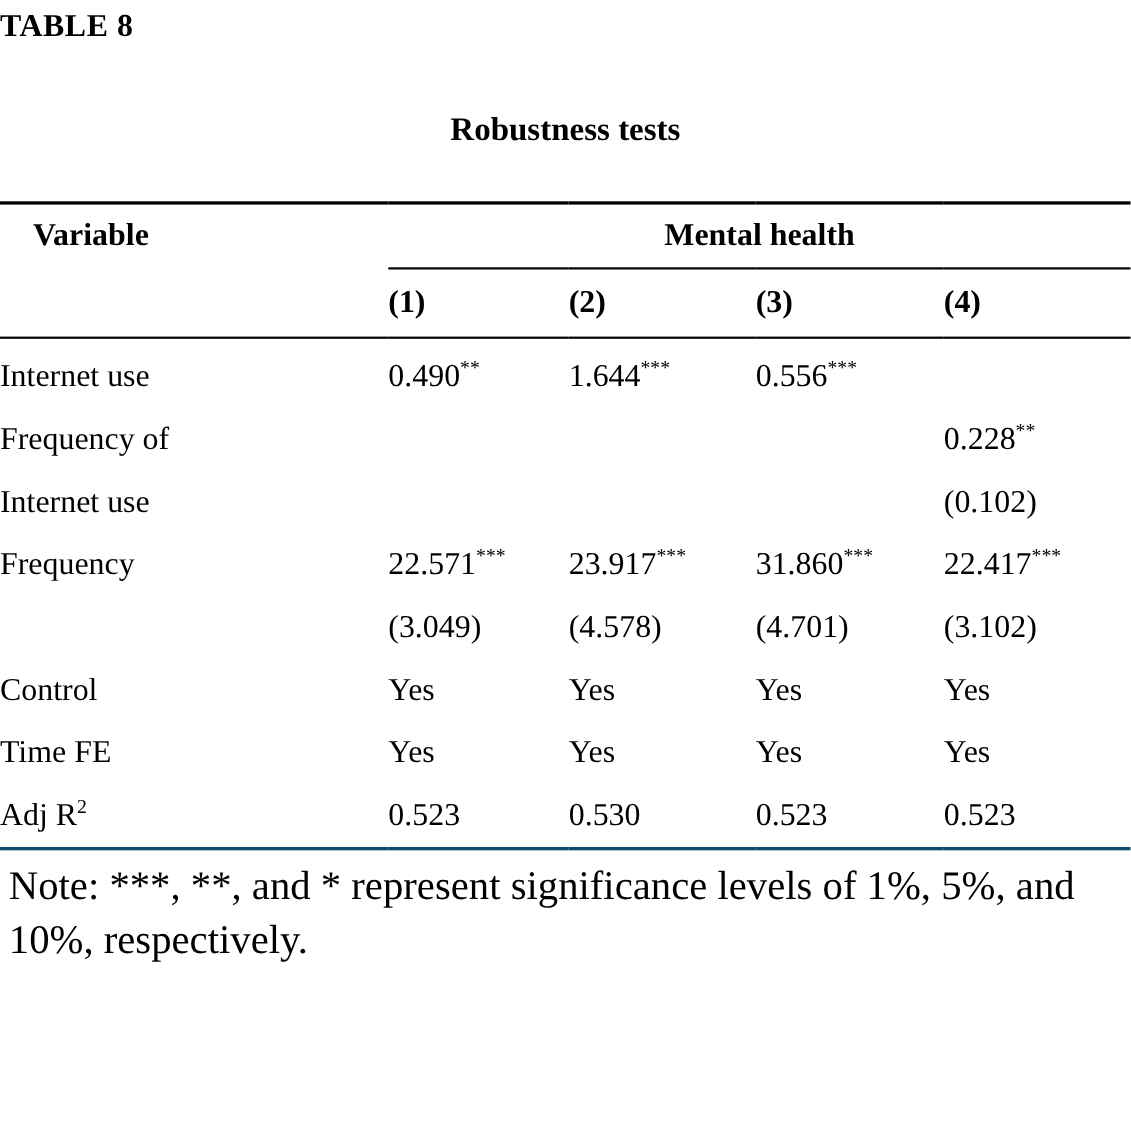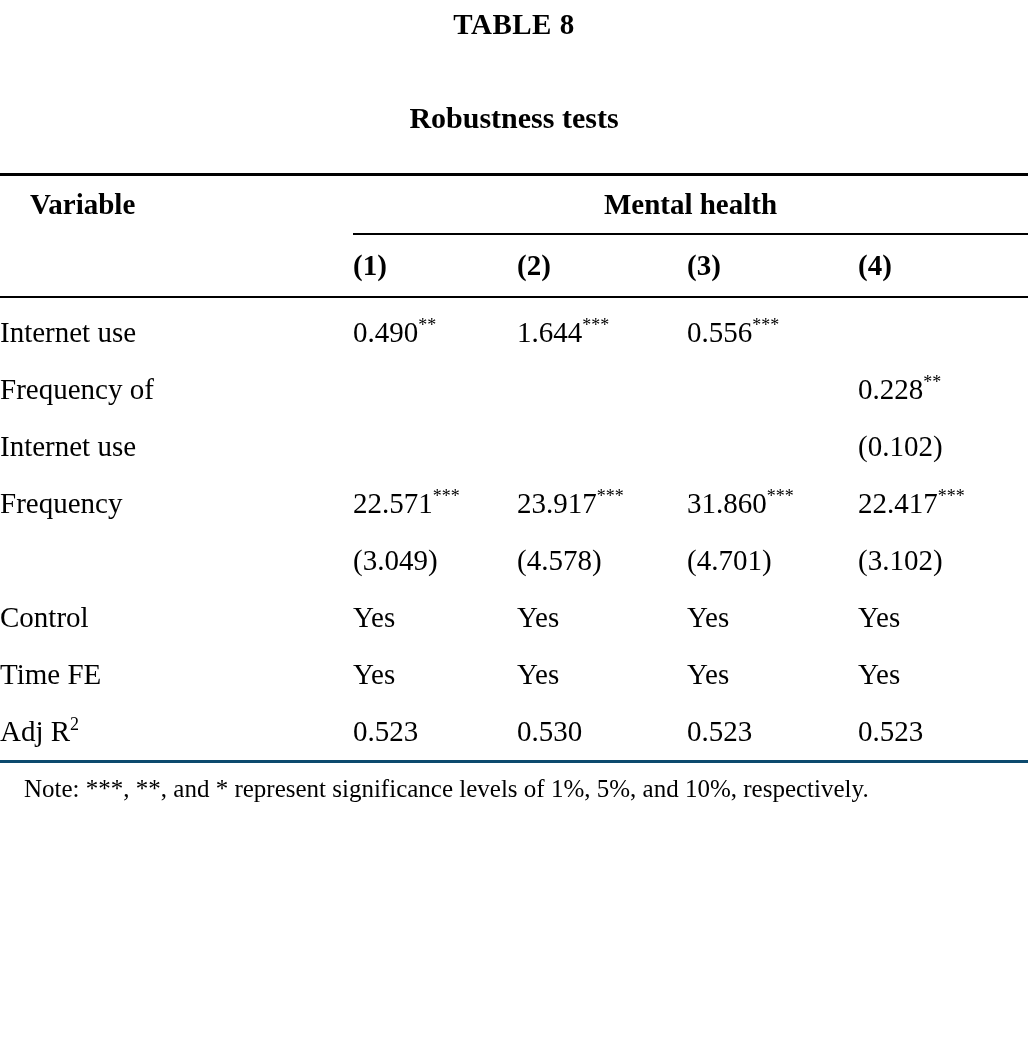--- a/index.html
+++ b/index.html
@@ -10,32 +10,32 @@
     font-family: "Liberation Serif", "DejaVu Serif", serif;
   }
   .page {
     width: 1028px;
     height: 1038px;
     box-sizing: border-box;
     overflow: hidden;
     background: #ffffff;
   }
   .table-label {
-    text-align: center;
+    text-align: left;
     font-weight: bold;
     font-size: 29px;
     padding-top: 8px;
     letter-spacing: 0.5px;
   }
   .table-title {
     text-align: center;
     font-weight: bold;
     font-size: 30px;
     margin-top: 60px;
-    margin-bottom: 38px;
+    margin-bottom: 48px;
   }
   table.results {
     width: 100%;
     border-collapse: collapse;
     border-top: 3px solid #000;
     font-size: 29px;
     table-layout: fixed;
   }
   table.results th,
   table.results td {
@@ -71,23 +71,23 @@
   }
   tbody tr:first-child td {
     padding-top: 18px;
   }
   sup {
     font-size: 0.62em;
     line-height: 0;
     vertical-align: super;
   }
   .note {
-    font-size: 25px;
+    font-size: 37px;
     line-height: 1.32;
-    padding: 9px 14px 0 24px;
+    padding: 9px 14px 0 8px;
   }
 </style>
 </head>
 <body>
 
 <div class="page">
 
   <div class="table-label">TABLE 8</div>
 
   <div class="table-title">Robustness tests</div>

